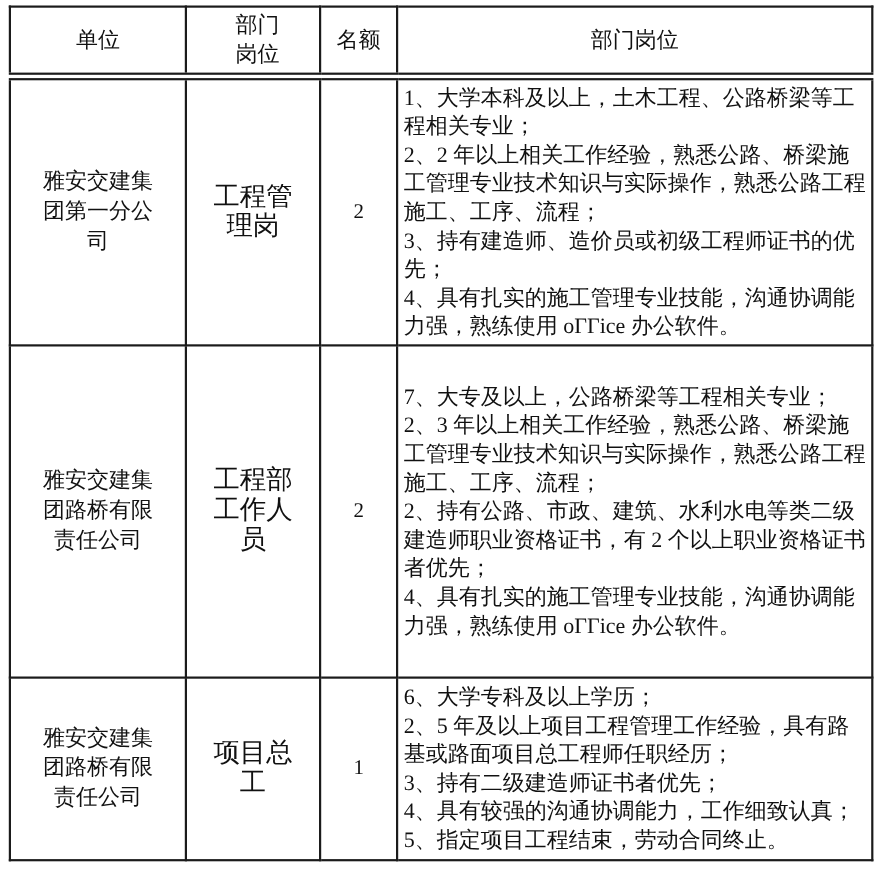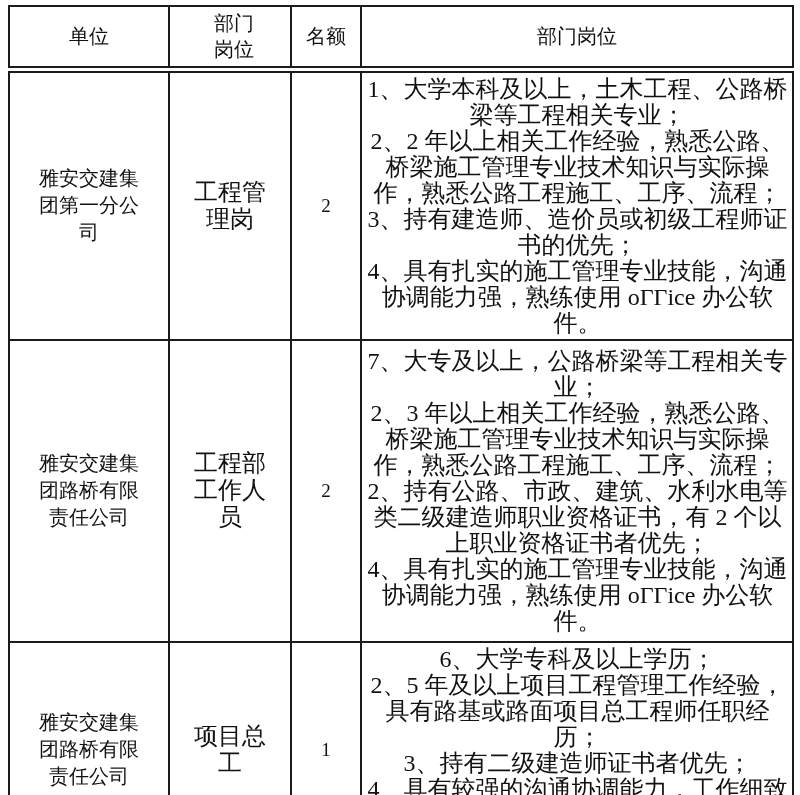--- a/index.html
+++ b/index.html
@@ -53,22 +53,22 @@
     font-size: 24px;
     line-height: 27px;
     padding: 0 15px;
   }
   td.c-quota {
     text-align: center;
     font-size: 19px;
     padding: 0;
   }
   td.c-cond {
-    text-align: center;
-    font-size: 24px;
+    text-align: left;
+    font-size: 20px;
     line-height: 26px;
     padding: 3px 4px 3px 5px;
     border-radius: 11px;
   }
   .cond-line {
     margin: 0;
   }
   
   .hdr-narrow {
     display: inline-block;

